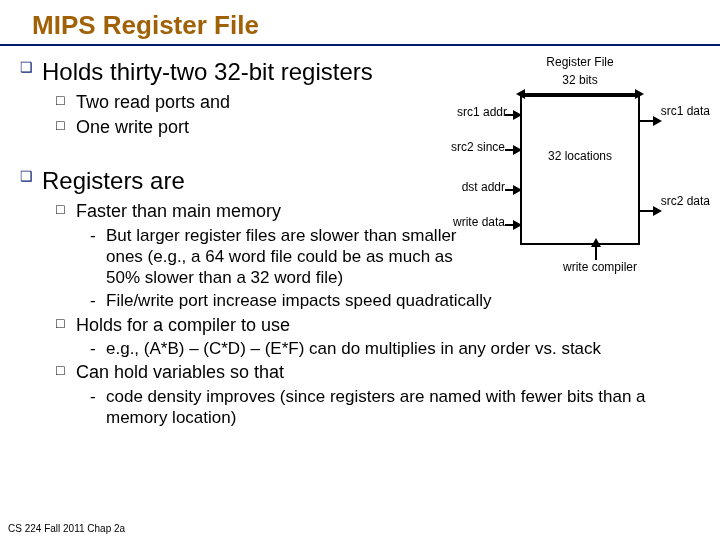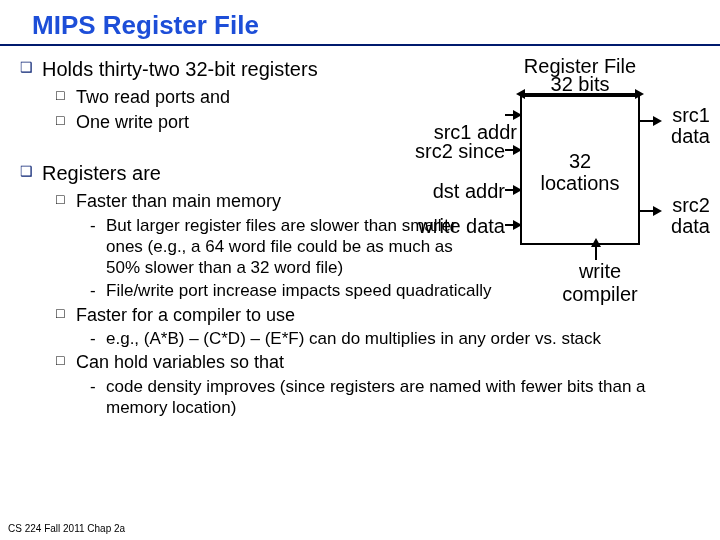--- a/index.html
+++ b/index.html
@@ -17,21 +17,21 @@
     width: 720px;
     height: 540px;
     box-sizing: border-box;
   }
   .title {
     position: absolute;
     left: 32px;
     top: 10px;
     font-size: 26px;
     font-weight: bold;
-    color: #1d4ed8;
+    color: #a16207;
   }
   .title-underline {
     position: absolute;
     left: 0;
     top: 44px;
     width: 720px;
     height: 2px;
     background: #001a6e;
   }
   .body {
@@ -39,21 +39,21 @@
     left: 20px;
     top: 55px;
     width: 680px;
     font-size: 20px;
     line-height: 1.25;
   }
   .lvl1 {
     margin: 2px 0 4px 0;
     padding-left: 22px;
     position: relative;
-    font-size: 20px;
+    font-size: 24px;
   }
   .lvl1::before {
     content: "❑";
     position: absolute;
     left: 0;
     top: 2px;
     font-size: 14px;
     color: #001a6e;
   }
   .lvl2 {
@@ -84,21 +84,21 @@
   .lvl3.narrow { width: 370px; }
   .spacer { height: 8px; }
 
   
   .diagram {
     position: absolute;
     left: 385px;
     top: 55px;
     width: 320px;
     height: 230px;
-    font-size: 20px;
+    font-size: 12px;
   }
   .rf-title {
     position: absolute;
     left: 130px;
     top: 0;
     width: 130px;
     text-align: center;
     font-weight: normal;
   }
   .rf-bits {
@@ -189,39 +189,39 @@
 
     <div class="spacer"></div>
       <div class="spacer"></div>
       <div class="spacer"></div>
 
     <div class="lvl1">Registers are</div>
     <div class="lvl2">Faster than main memory</div>
     <div class="lvl3 narrow">But larger register files are slower than smaller ones (e.g., a 64 word file could be as much as 50% slower than a 32 word file)</div>
     <div class="lvl3">File/write port increase impacts speed quadratically</div>
 
-    <div class="lvl2">Faster for a compiler to use</div>
+    <div class="lvl2">Holds for a compiler to use</div>
     <div class="lvl3">e.g., (A*B) – (C*D) – (E*F) can do multiplies in any order vs. stack</div>
 
     <div class="lvl2">Can hold variables so that</div>
     <div class="lvl3">code density improves (since registers are named with fewer bits than a memory location)</div>
   </div>
 
   <div class="diagram">
     <div class="rf-title">Register File</div>
     <div class="rf-bits">32 bits</div>
 
     <div class="line" style="left:140px; top:38px; width:110px; height:2px;"></div>
     <div class="tri-l" style="left:131px; top:34px;"></div>
     <div class="tri-r" style="left:250px; top:34px;"></div>
 
     <div class="rf-box"></div>
     <div class="rf-inside">32 locations</div>
 
-    <div class="port-label-left" style="left:17px; top:50px;margin-top:16px;">src1 addr</div>
+    <div class="port-label-left" style="left:7px; top:50px;">src1 addr</div>
     <div class="port-label-left" style="left:5px; top:85px;">src2 since</div>
     <div class="port-label-left" style="left:5px; top:125px;">dst addr</div>
     <div class="port-label-left" style="left:5px; top:160px;">write data</div>
 
     <div class="line" style="left:120px; top:59px;  width:12px; height:2px;"></div>
       <div class="tri-r" style="left:128px; top:55px;"></div>
     <div class="line" style="left:120px; top:94px;  width:12px; height:2px;"></div>
       <div class="tri-r" style="left:128px; top:90px;"></div>
     <div class="line" style="left:120px; top:134px; width:12px; height:2px;"></div>
       <div class="tri-r" style="left:128px; top:130px;"></div>

